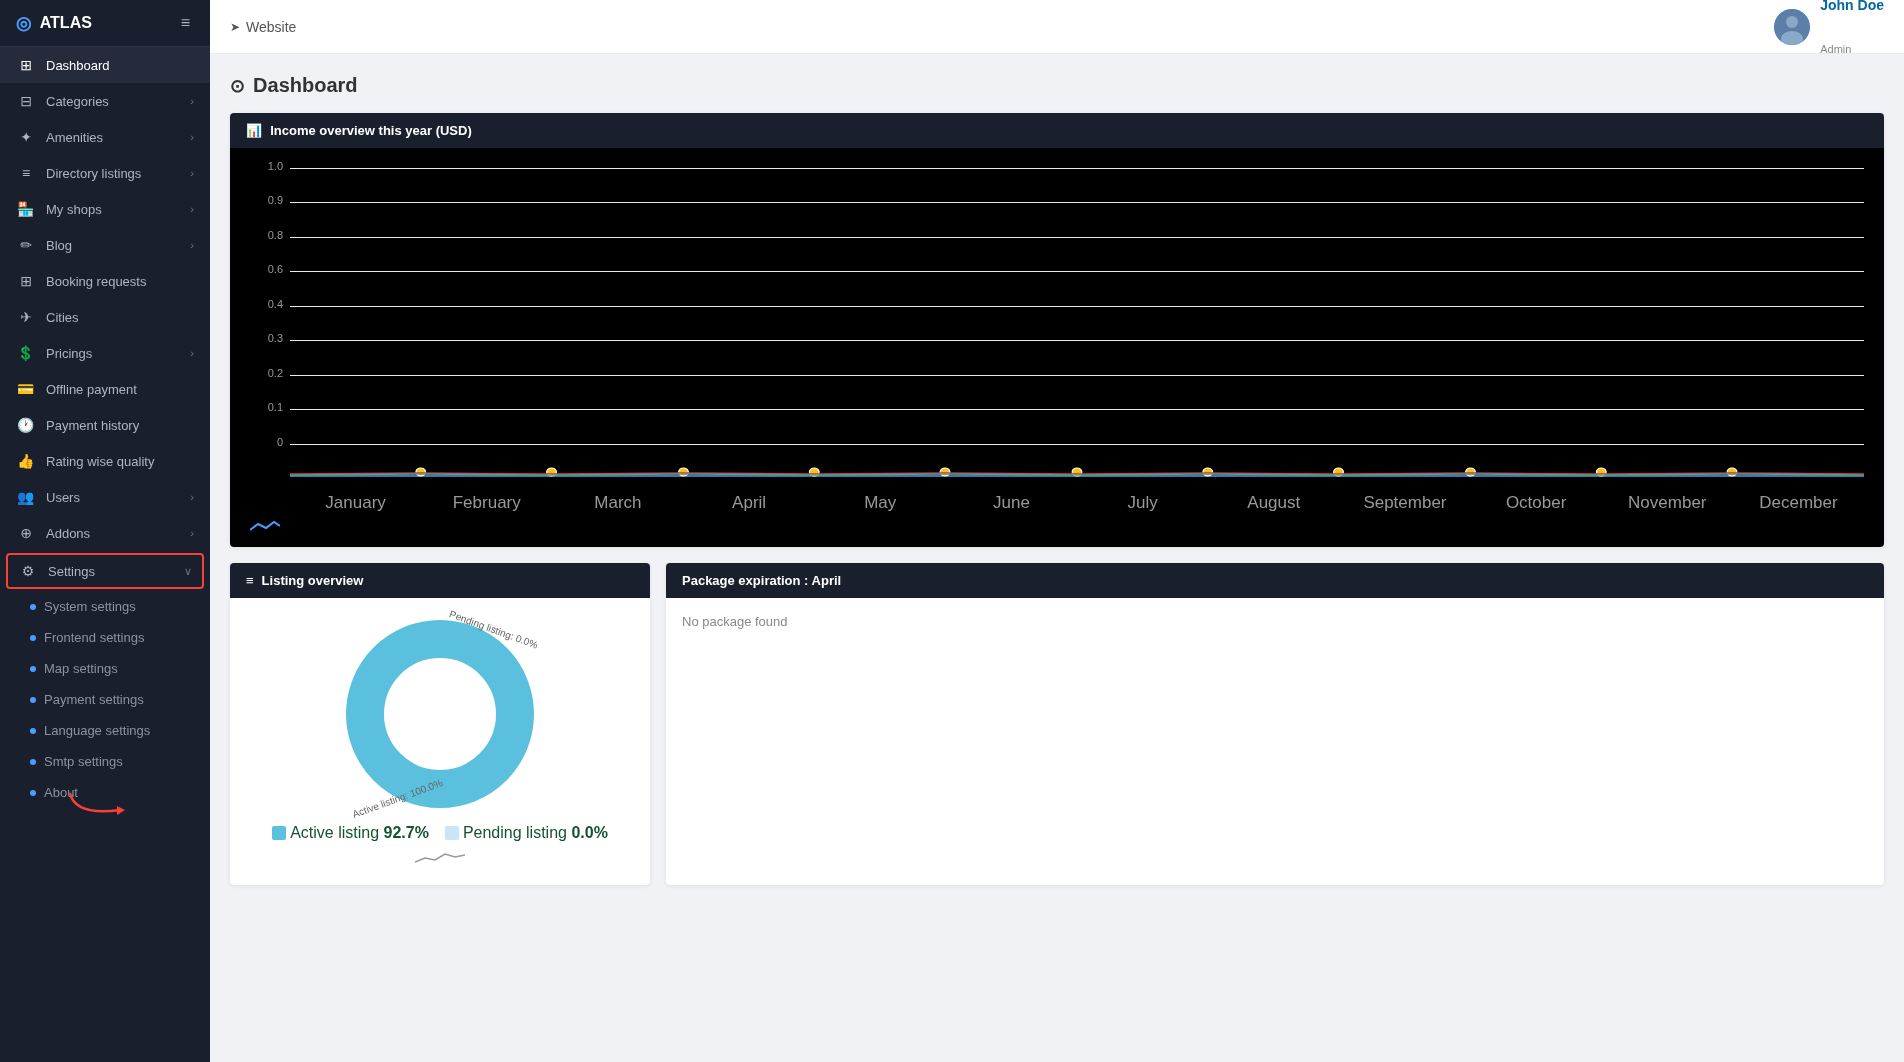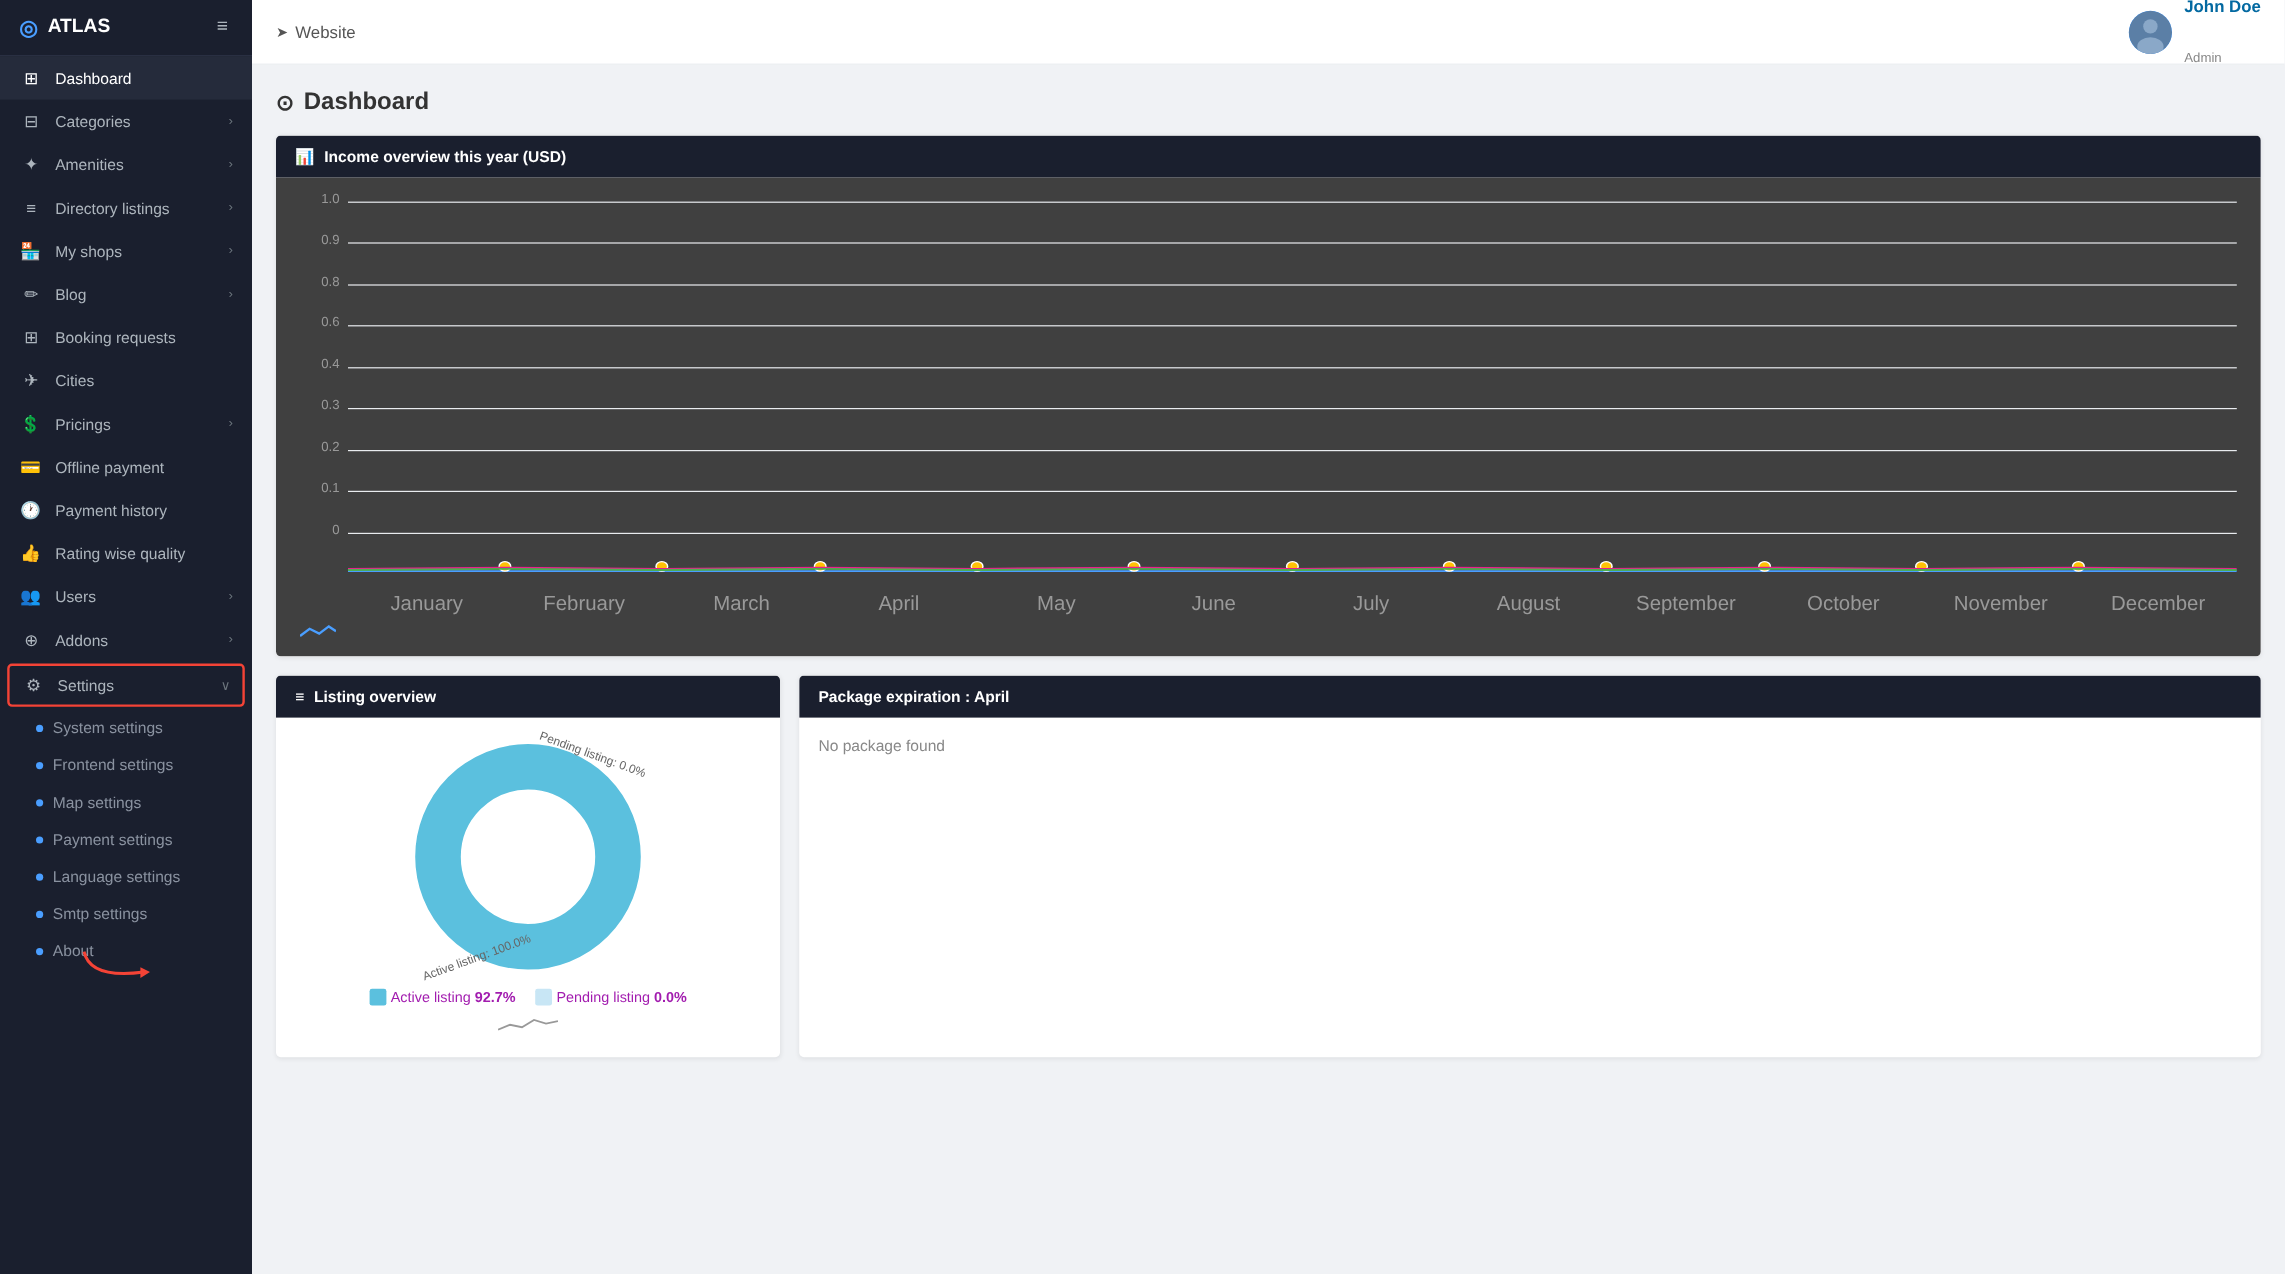--- a/index.html
+++ b/index.html
@@ -158,21 +158,21 @@
       color: #fff;
       padding: 10px 16px;
       font-size: 13px;
       font-weight: 600;
       display: flex;
       align-items: center;
       gap: 8px;
     }
     .chart-area {
       padding: 10px 10px 5px;
-      background: #404040;
+      background: #000000;
     }
 
     
     .line-chart-wrap {
       position: relative;
       height: 360px;
       padding: 10px 40px 40px 50px;
     }
     .chart-grid {
       position: absolute;
@@ -223,22 +223,22 @@
       display: flex;
       flex-direction: column;
       align-items: center;
       padding: 16px;
     }
     .donut-legend {
       display: flex;
       align-items: center;
       gap: 16px;
       margin-top: 10px;
-      font-size: 12px;
-      color: #a21caf;
+      font-size: 16px;
+      color: #14532d;
     }
     .legend-dot {
       width: 14px; height: 14px;
       border-radius: 2px;
       display: inline-block;
       margin-right: 4px;
     }
     .legend-item { display: flex; align-items: center; }
 
     .package-body {

